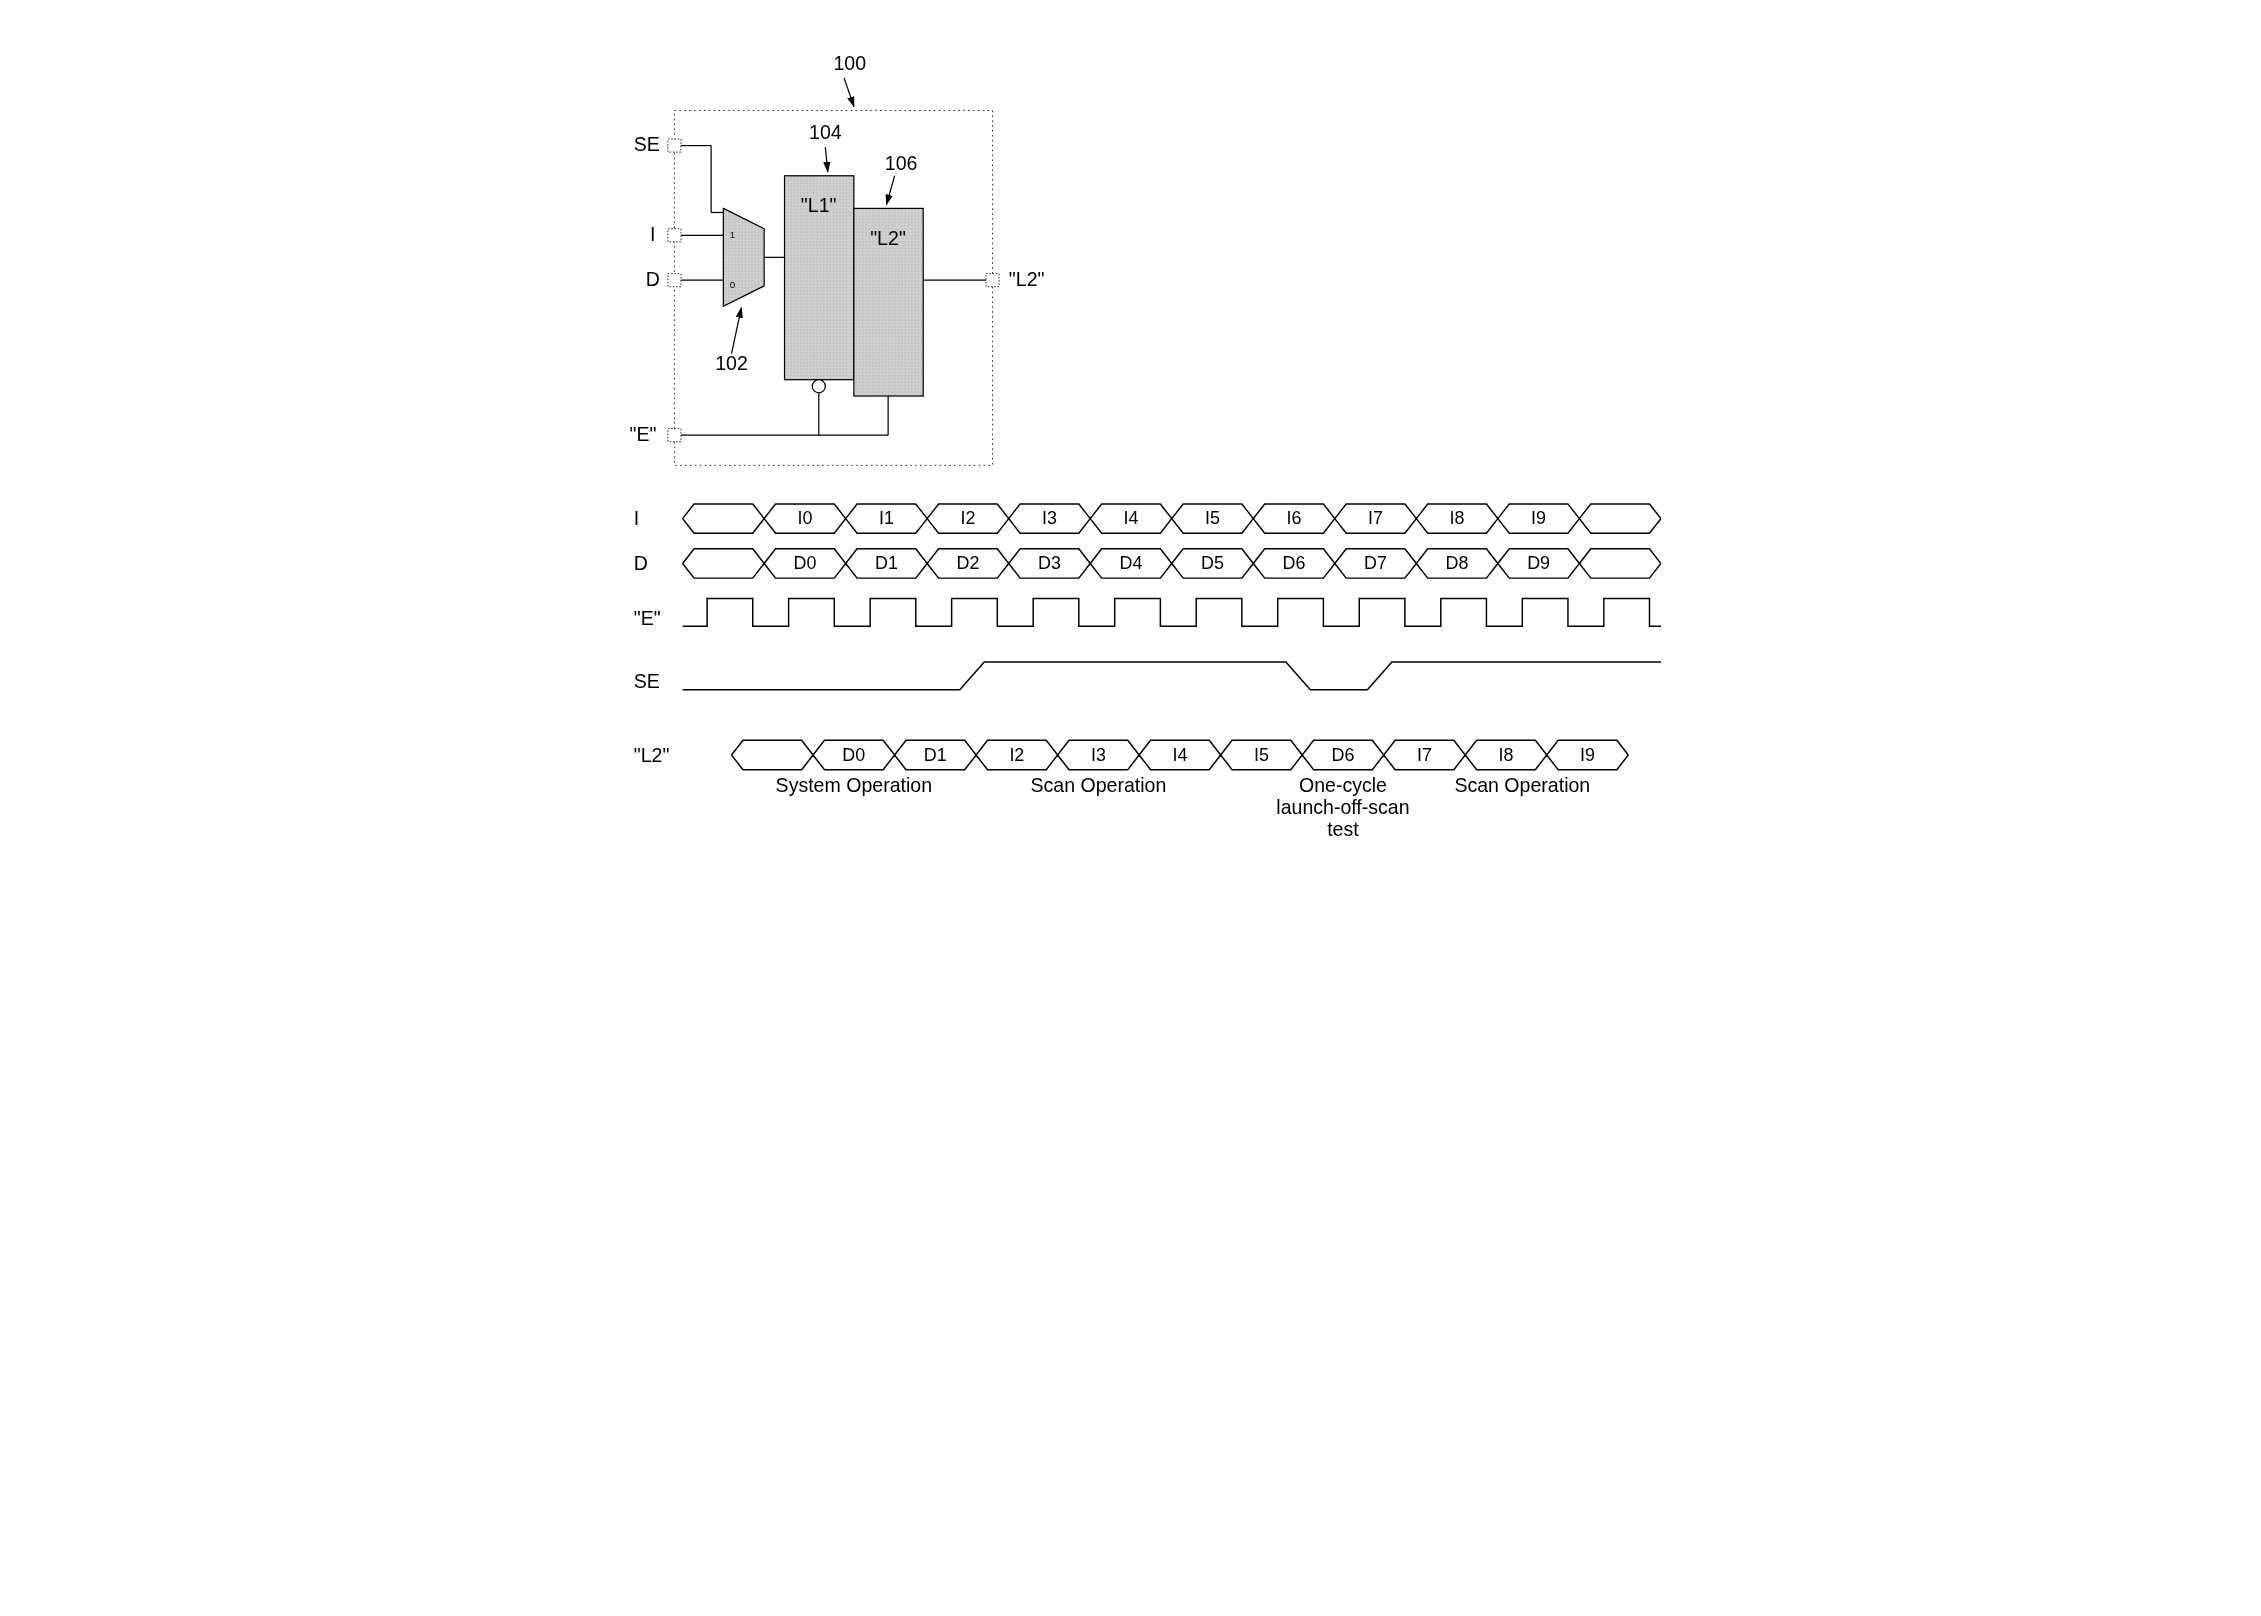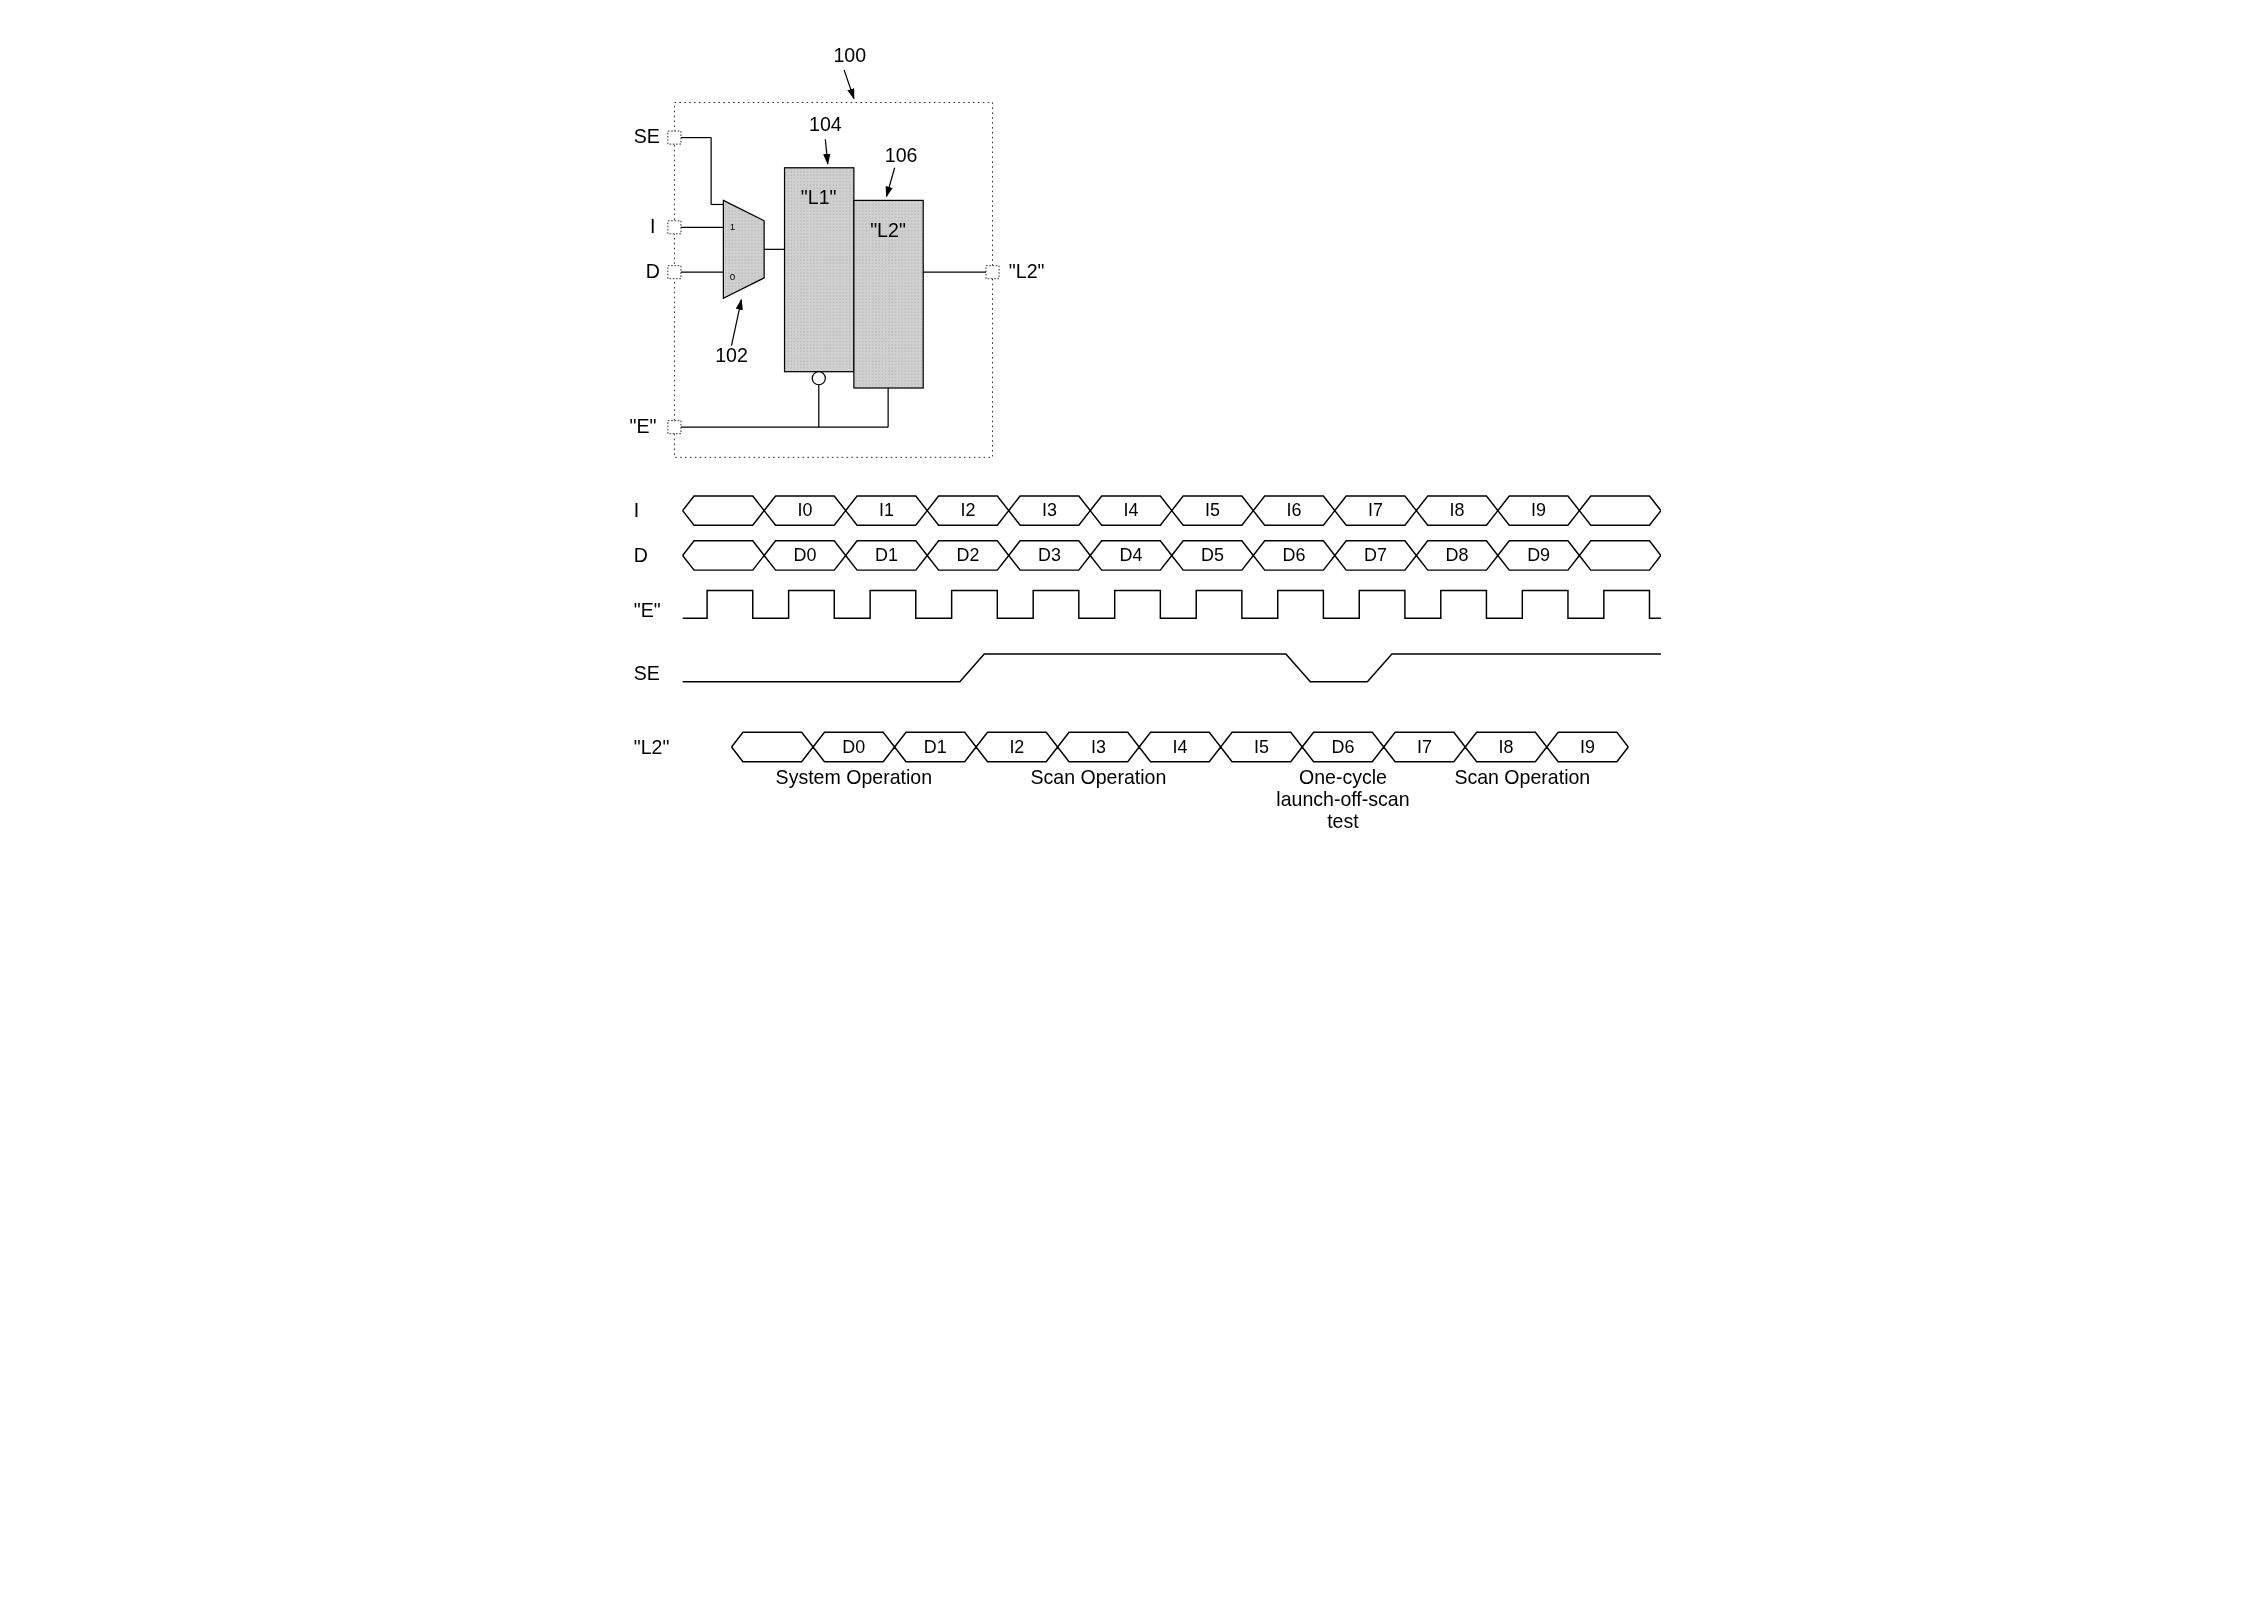--- a/index.html
+++ b/index.html
@@ -5,21 +5,21 @@
   * { box-sizing: border-box; }
   body {
     margin: 0;
     padding: 33px;
     background: #fff;
     font-family: Arial, Helvetica, sans-serif;
     font-size: 19.6px;
   }
   .page {
     width: 1060px;
-    margin: 4px auto;
+    margin: 12px auto;
   }
   svg { display: block; }
   .label { font-size: 24px; }
   .small-label { font-size: 12px; }
 </style>
 </head>
 <body>
 
 <div class="page">
 

